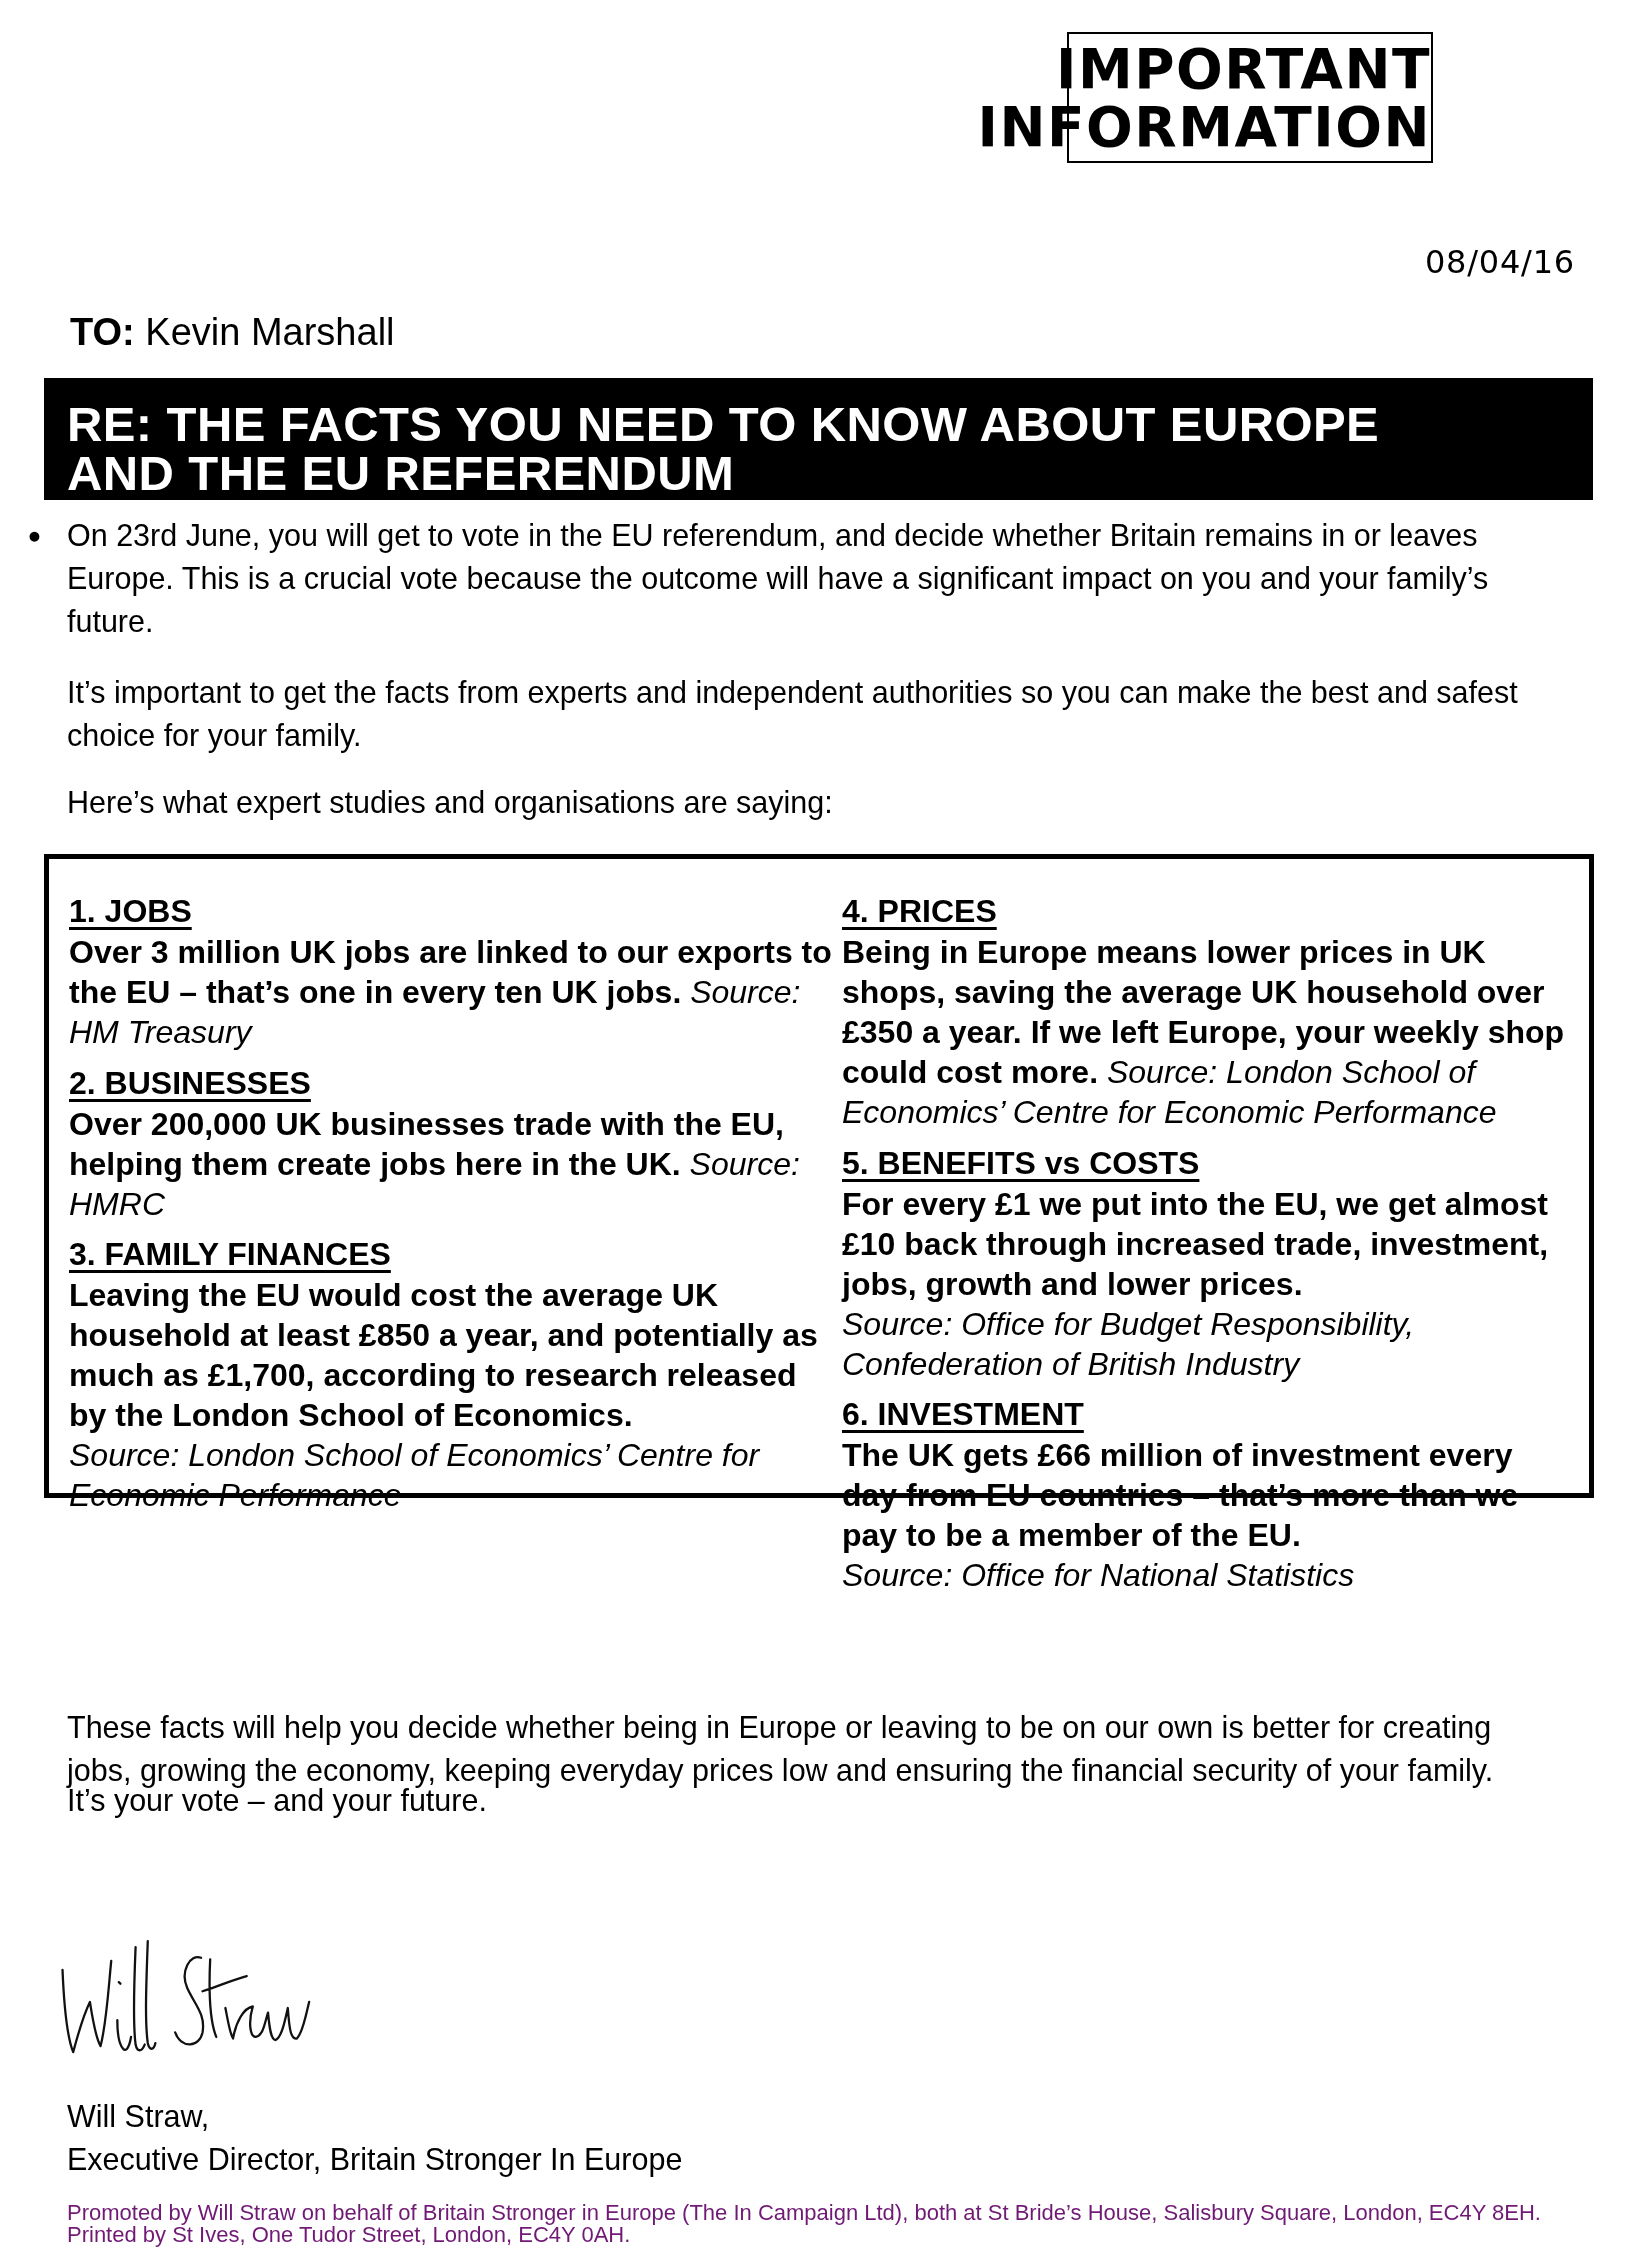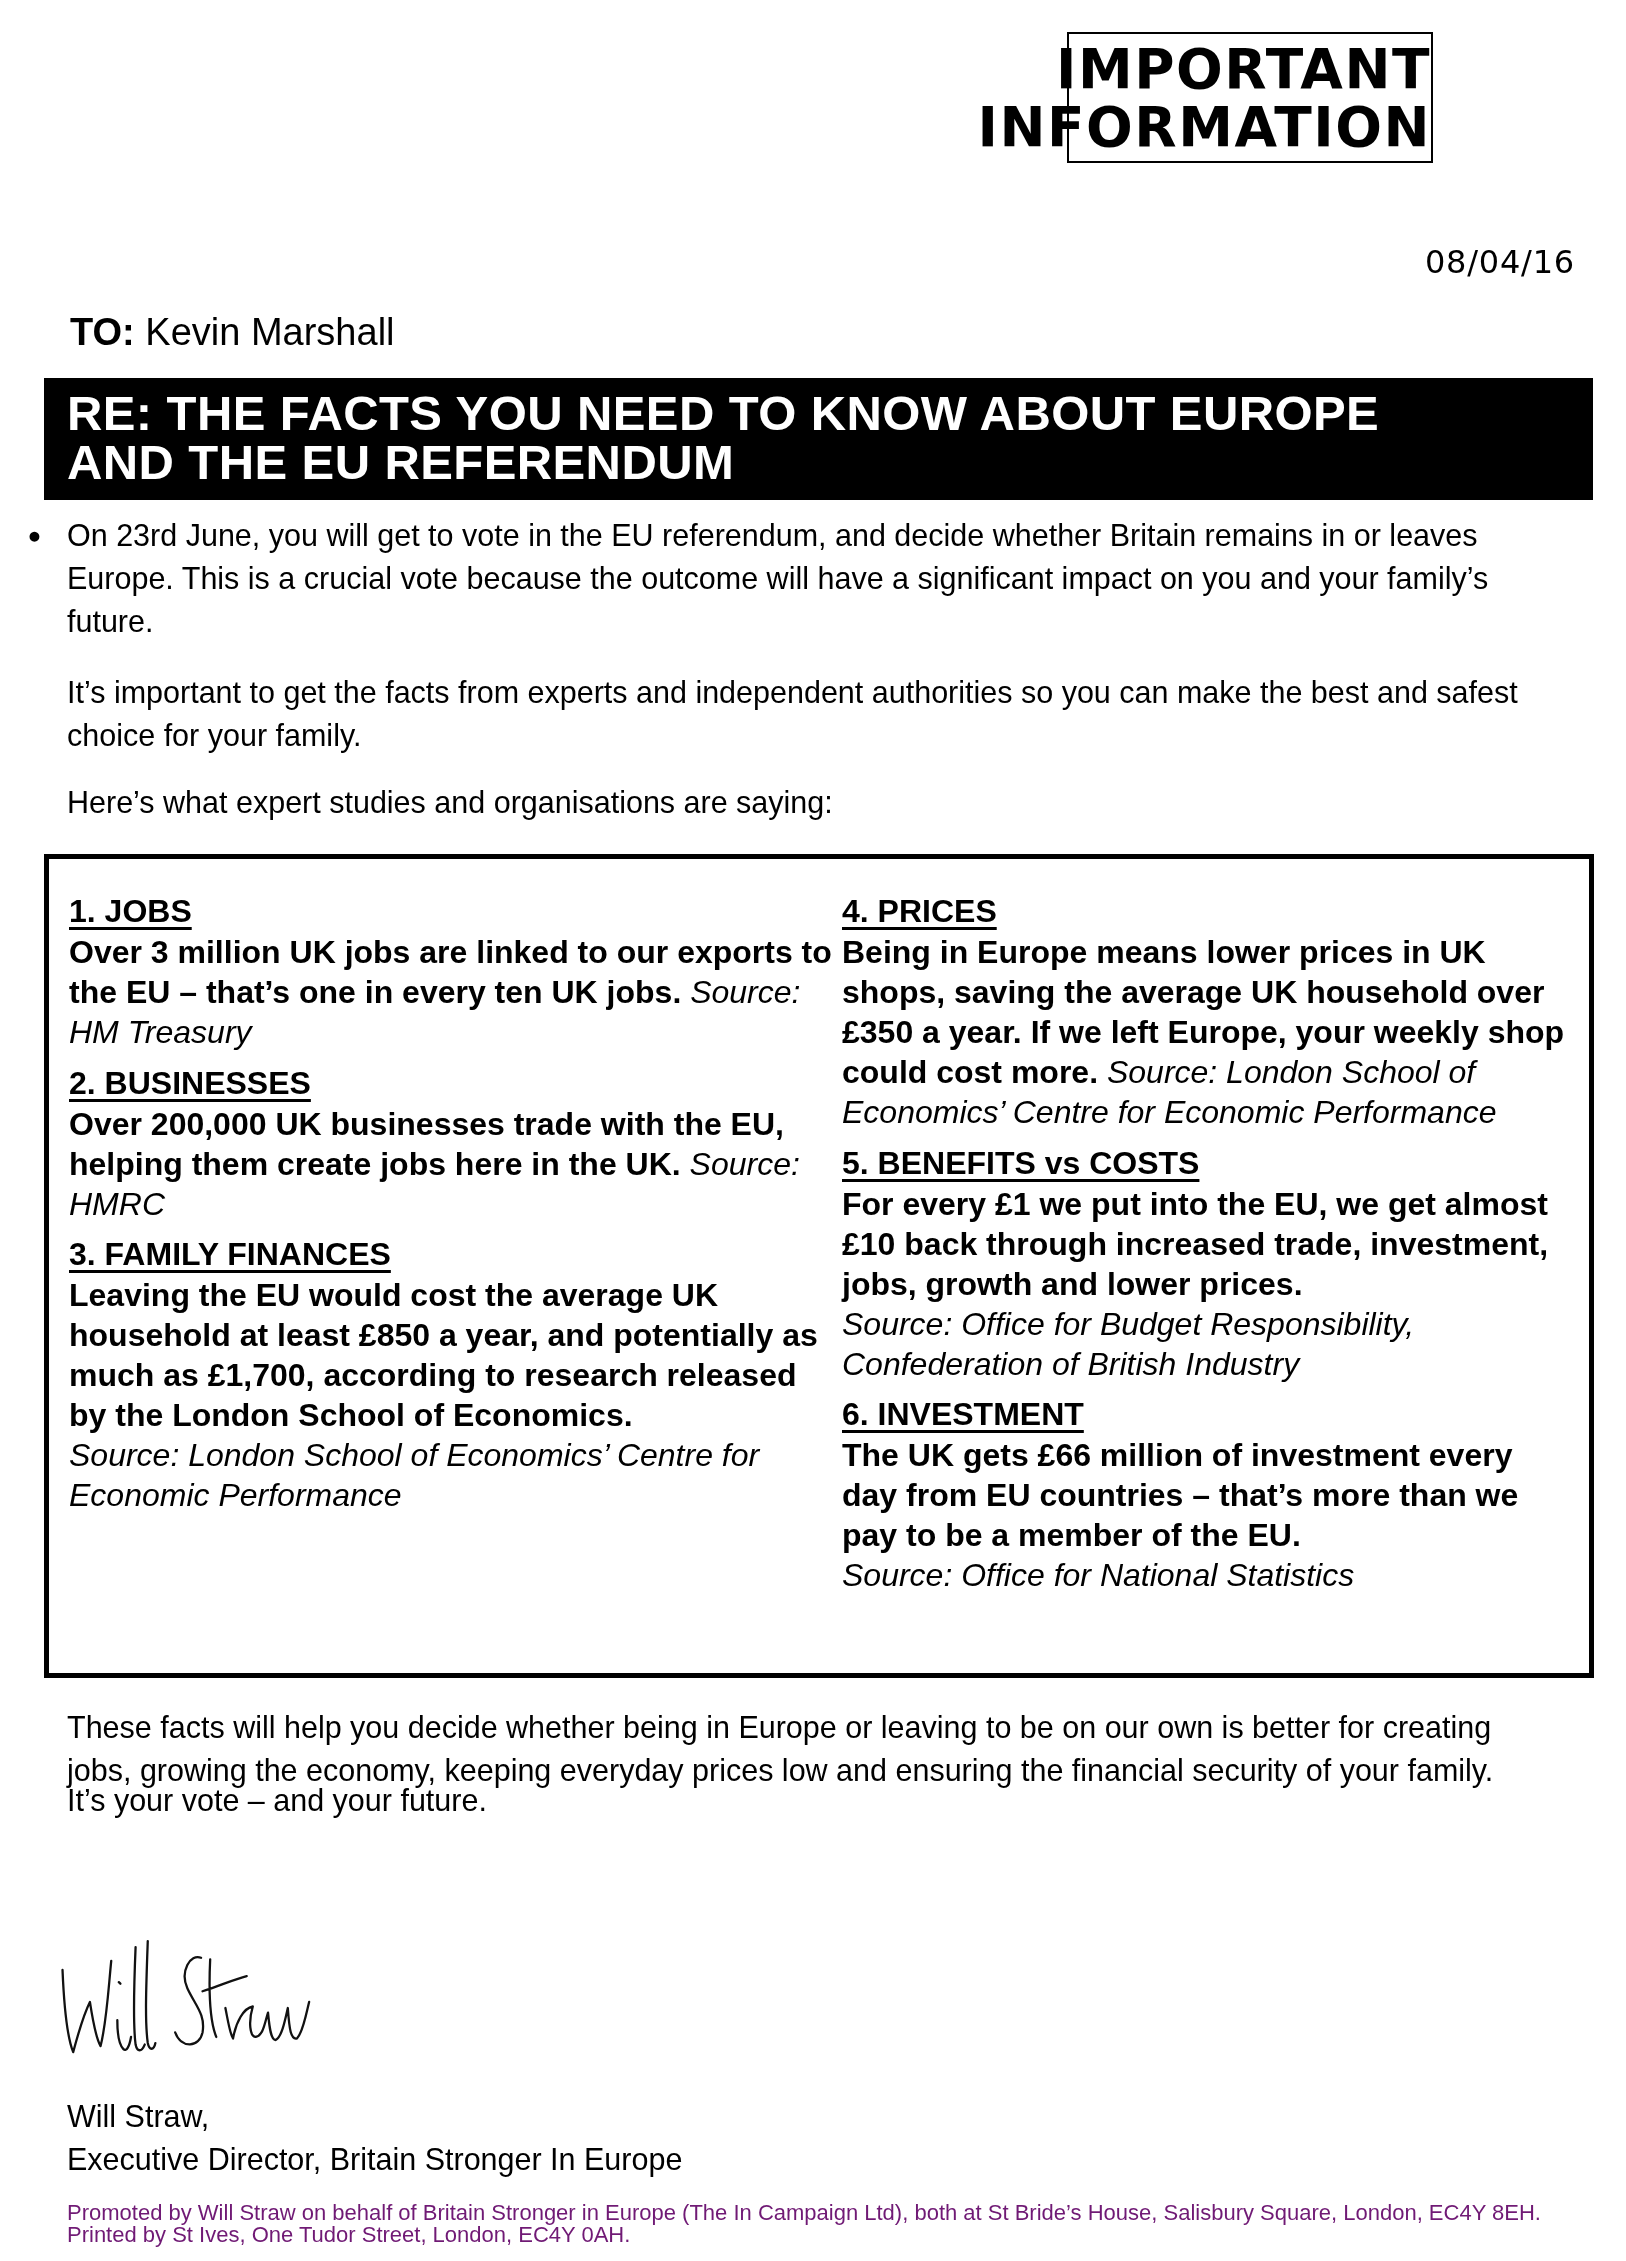--- a/index.html
+++ b/index.html
@@ -23,34 +23,34 @@
   #date {
     right: 52px; top: 243px; font-family: "DejaVu Sans", sans-serif;
     font-size: 32px; letter-spacing: 0.8px; text-align: right;
   }
 
   #to-line { left: 70px; top: 311px; font-size: 38px; }
   #to-line b { font-weight: bold; }
 
   #re-banner {
     left: 44px; top: 378px; width: 1549px; height: 122px; background: #000;
-    color: #fff; box-sizing: border-box; padding: 11px 0 0 23px;
+    color: #fff; box-sizing: border-box; padding: 22px 0 0 23px;
     font-weight: bold; font-size: 49px; line-height: 49px; letter-spacing: 0.4px;
   }
 
   .body-text {
     left: 67px; width: 1495px; font-size: 30.5px; line-height: 43px;
   }
   #intro-1 { top: 514px; }
   #intro-2 { top: 671px; }
   #intro-3 { top: 781px; }
   #bullet-mark { left: 27.5px; top: 522px; font-size: 23px; }
 
   #facts-box {
-    left: 44px; top: 854px; width: 1550px; height: 824px;
+    left: 44px; top: 854px; width: 1550px; height: 644px;
     border: 5.3px solid #000; box-sizing: border-box;
   }
   .col { position: absolute; top: 32px; }
   #col-left { left: 20px; width: 763px; }
   #col-right { left: 793px; width: 732px; }
   .fact { margin-bottom: 10.7px; }
   .fact-title {
     font-weight: bold; font-size: 32px; line-height: 41px;
     text-decoration: underline; text-decoration-thickness: 3.1px;
     text-underline-offset: 4.6px;

